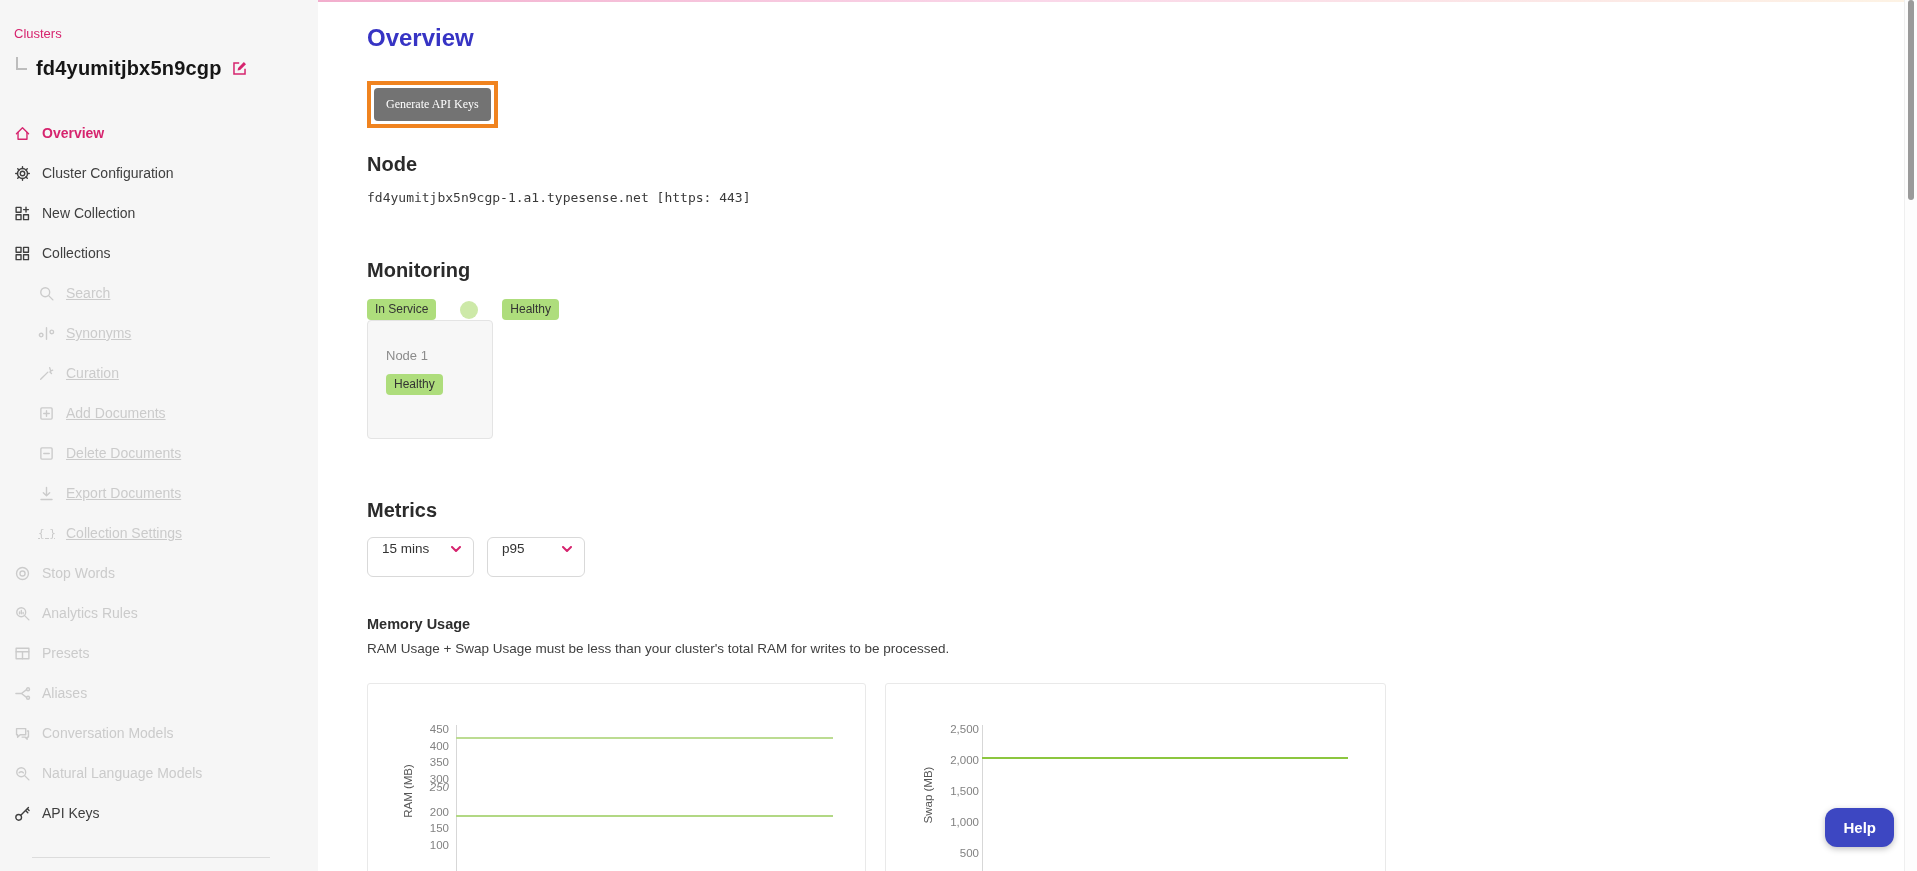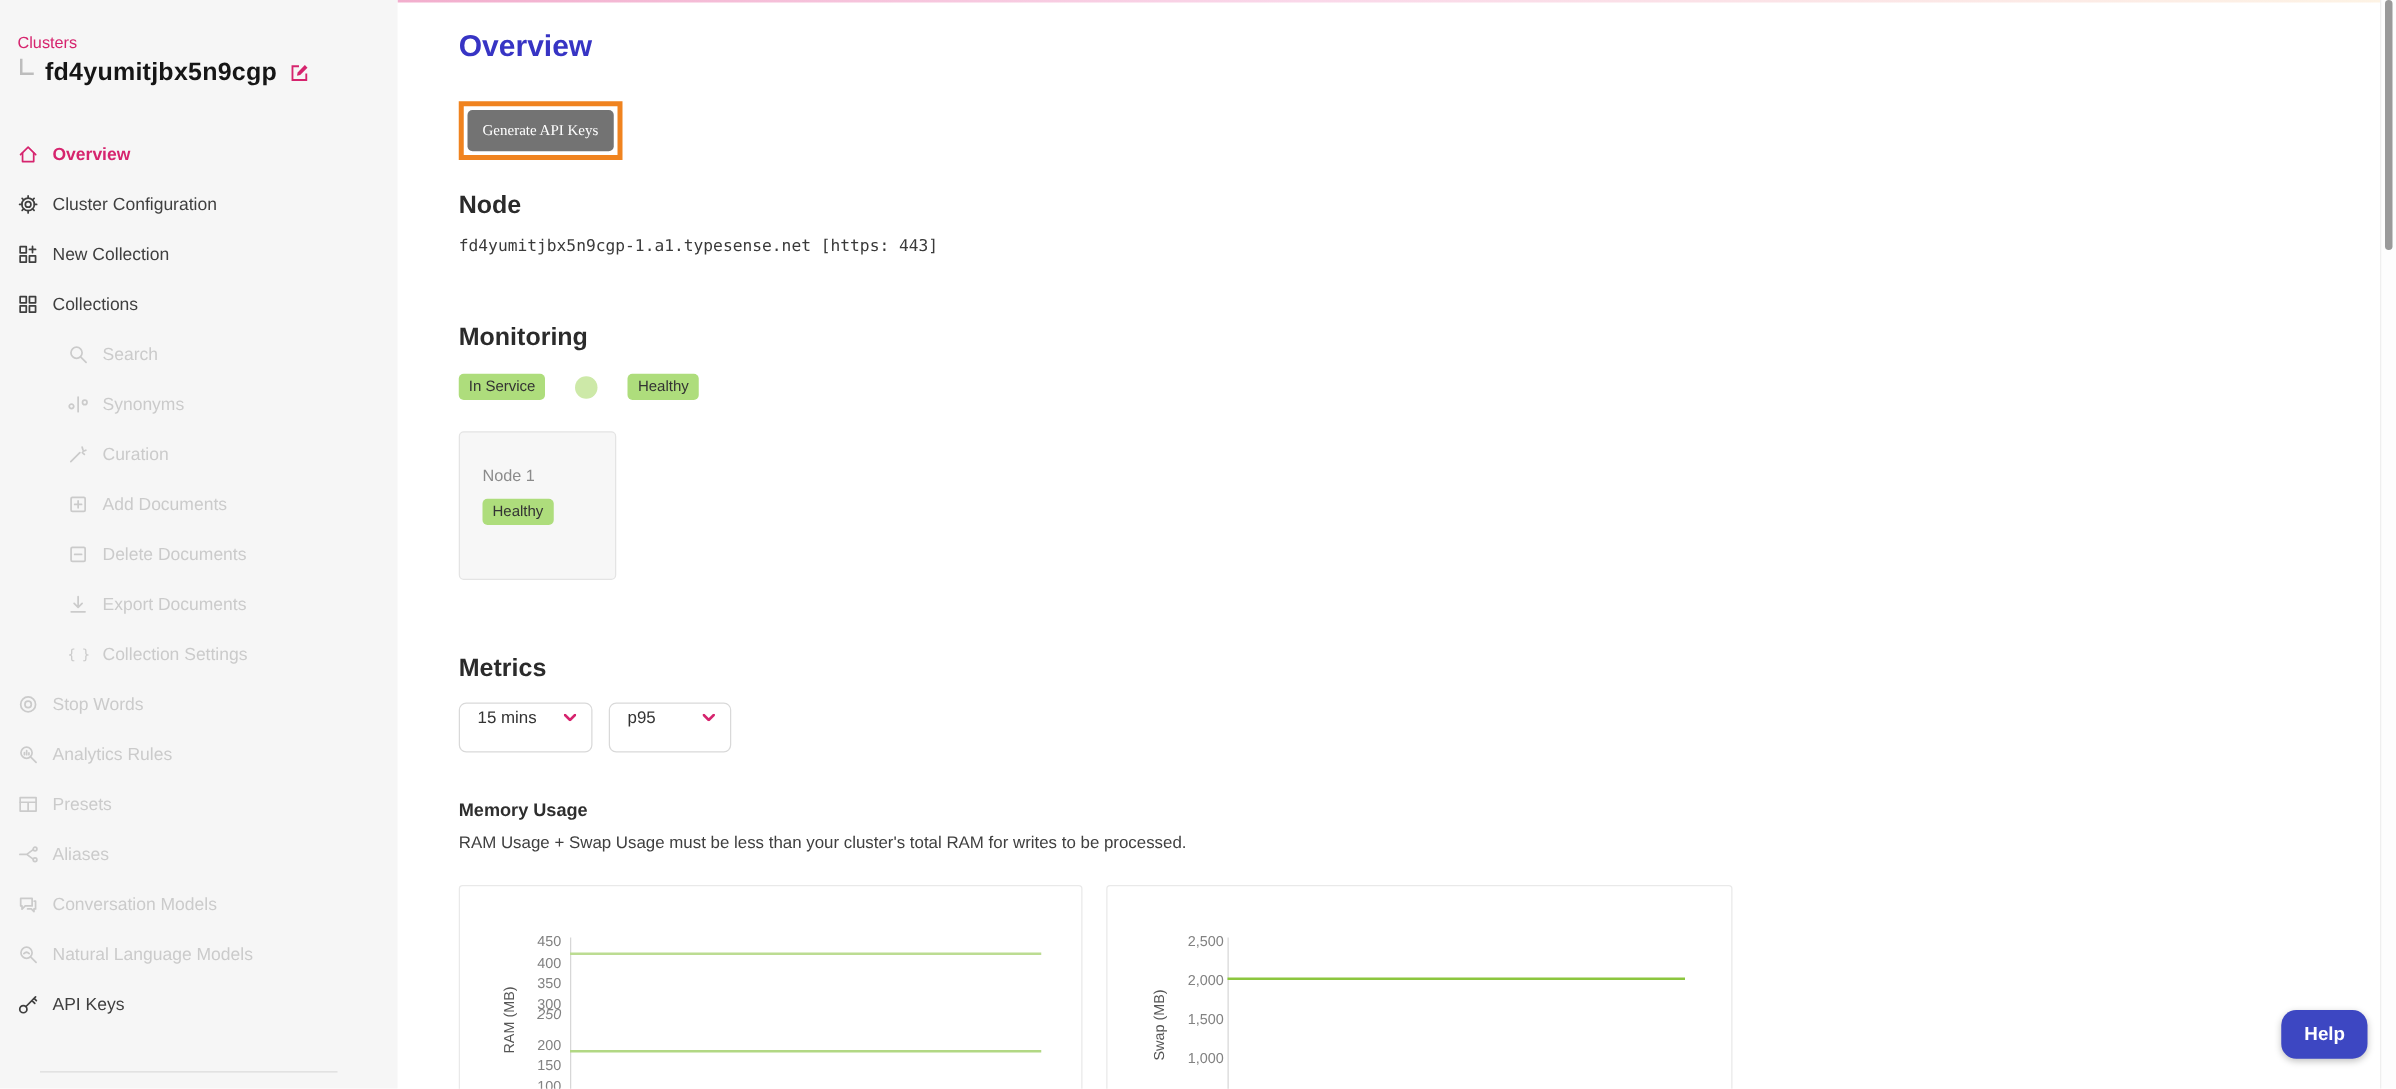--- a/index.html
+++ b/index.html
@@ -9,49 +9,49 @@
     background:#ffffff; color:#2e2e2e; position:relative;
   }
 
   
   .topline { position:absolute; left:318px; right:0; top:0; height:2px;
     background:linear-gradient(90deg,#f2aecd 0%, #fad7e9 45%, #fdf3e4 100%); }
 
   
   .sidebar { position:absolute; left:0; top:0; width:318px; height:871px; background:#f6f6f6; }
   .crumb { padding:26px 0 0 14px; font-size:13px; color:#D6246E; cursor:pointer; }
-  .cluster-row { display:flex; align-items:center; padding-left:16px; margin-top:6px; }
+  .cluster-row { display:flex; align-items:center; padding-left:16px; margin-top:16px; }
   .tree-elbow { width:11px; height:13px; border-left:2px solid #bdbdbd; border-bottom:2px solid #bdbdbd; margin:-6px 9px 4px 0; }
   .cluster-name { font-size:20px; font-weight:bold; color:#161616; letter-spacing:.2px; }
   .edit-icon { margin-left:9px; color:#D6246E; display:inline-flex; cursor:pointer; }
   .nav { margin-top:33px; }
   .nav-item { height:40px; display:flex; align-items:center; padding-left:14px;
     font-size:14px; color:#3f3f3f; cursor:pointer; }
-  .nav-item.sub { padding-left:54px; }
+  .nav-item.sub { padding-left:38px;text-decoration:underline; }
   .nav-item.active { color:#D6246E; font-weight:bold; }
   .nav-item.disabled { color:#cbcbcb; cursor:default; }
   .nav-icon { width:17px; height:17px; margin-right:11px; display:inline-flex; align-items:center; justify-content:center; flex:0 0 17px; }
   .nav-icon svg { display:block; }
   .braces-glyph { font-family:"DejaVu Sans Mono", monospace; font-size:11px; letter-spacing:-1px; }
   .sidebar-divider { position:absolute; bottom:13px; left:32px; width:238px; border-top:1px solid #dcdcdc; }
 
   
   .main { position:absolute; left:318px; top:0; right:0; padding-left:49px; }
   .page-title { margin-top:24px; font-size:24px; font-weight:bold; color:#3734C4; }
   .btn-frame { display:inline-block; margin-top:29px; border:4px solid #F0831F; padding:3px; background:#fff; }
   .btn-pink { background:#737373; color:#fff; border:none; border-radius:4px;
     font-family:Liberation Serif, serif; font-size:12px; padding:9px 12px; cursor:pointer; }
   .h2 { font-size:20px; font-weight:bold; color:#2b2b2b; }
   .node-heading { margin-top:25px; }
   .node-url { margin-top:14px; font-family:"DejaVu Sans Mono", monospace; font-size:13px; color:#3a3a3a; }
   .monitoring-heading { margin-top:54px; }
   .badge-row { margin-top:17px; display:flex; align-items:center; gap:24px; }
   .badge { background:#AEDD7C; color:#333; font-size:12px; padding:3px 8px 4px; border-radius:4px; display:inline-block; }
   .health-dot { width:18px; height:18px; border-radius:50%; background:#CDE9A8; }
-  .node-card { margin-top:25px; width:126px; height:119px; background:#f7f7f7;
+  .node-card { width:126px; height:119px; background:#f7f7f7;
     border:1px solid #e4e4e4; border-radius:4px; padding:27px 0 0 18px; }
   .node-card-title { font-size:13px; color:#8b8b8b; }
   .node-card .badge { margin-top:11px; }
   .metrics-heading { margin-top:60px; }
   .select-row { margin-top:15px; display:flex; gap:13px; }
   .select-box { height:40px; border:1px solid #d9d9d9; border-radius:6px; background:#fff;
     display:flex; align-items:center; justify-content:space-between;
     padding:0 12px 17px 14px; font-size:13.5px; color:#333; cursor:pointer; }
   .select-box.w1 { width:107px; } .select-box.w2 { width:98px; }
   .caret { display:inline-flex; margin-left:8px; }

